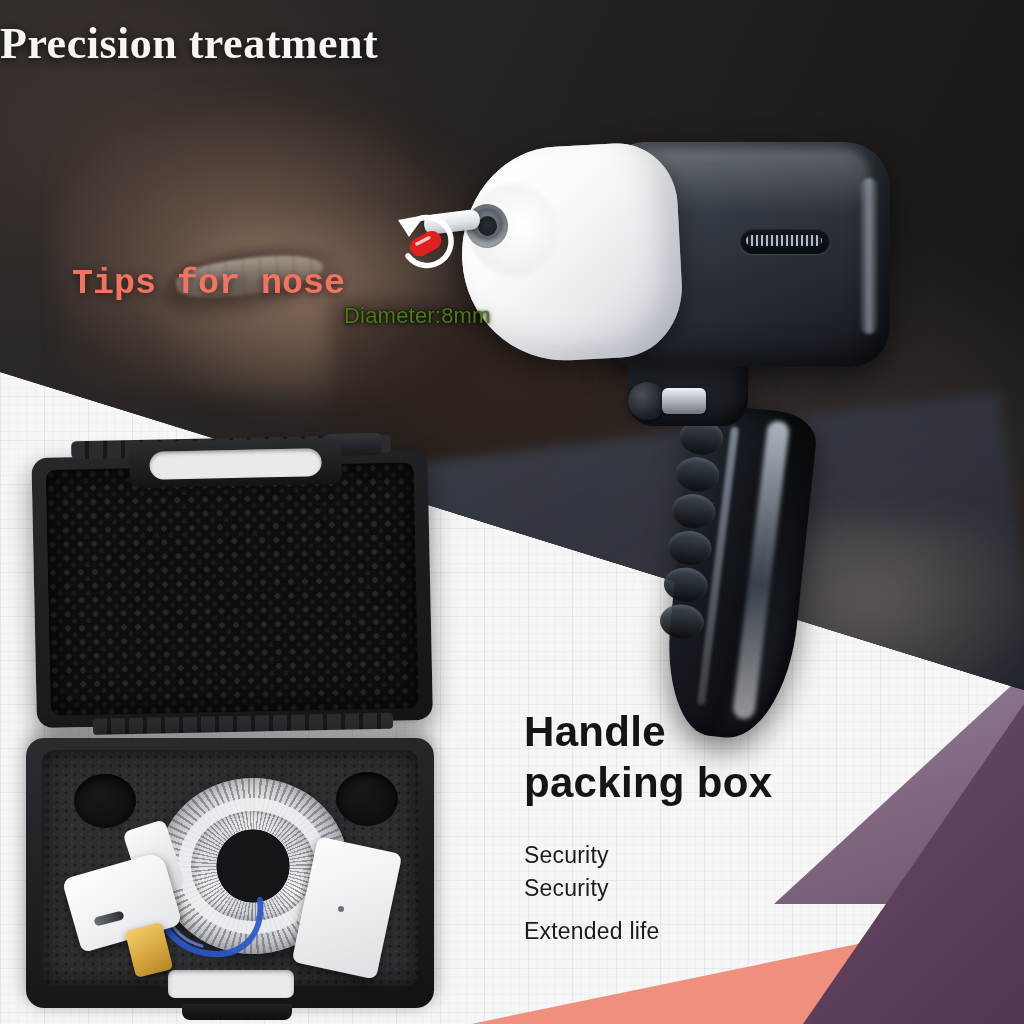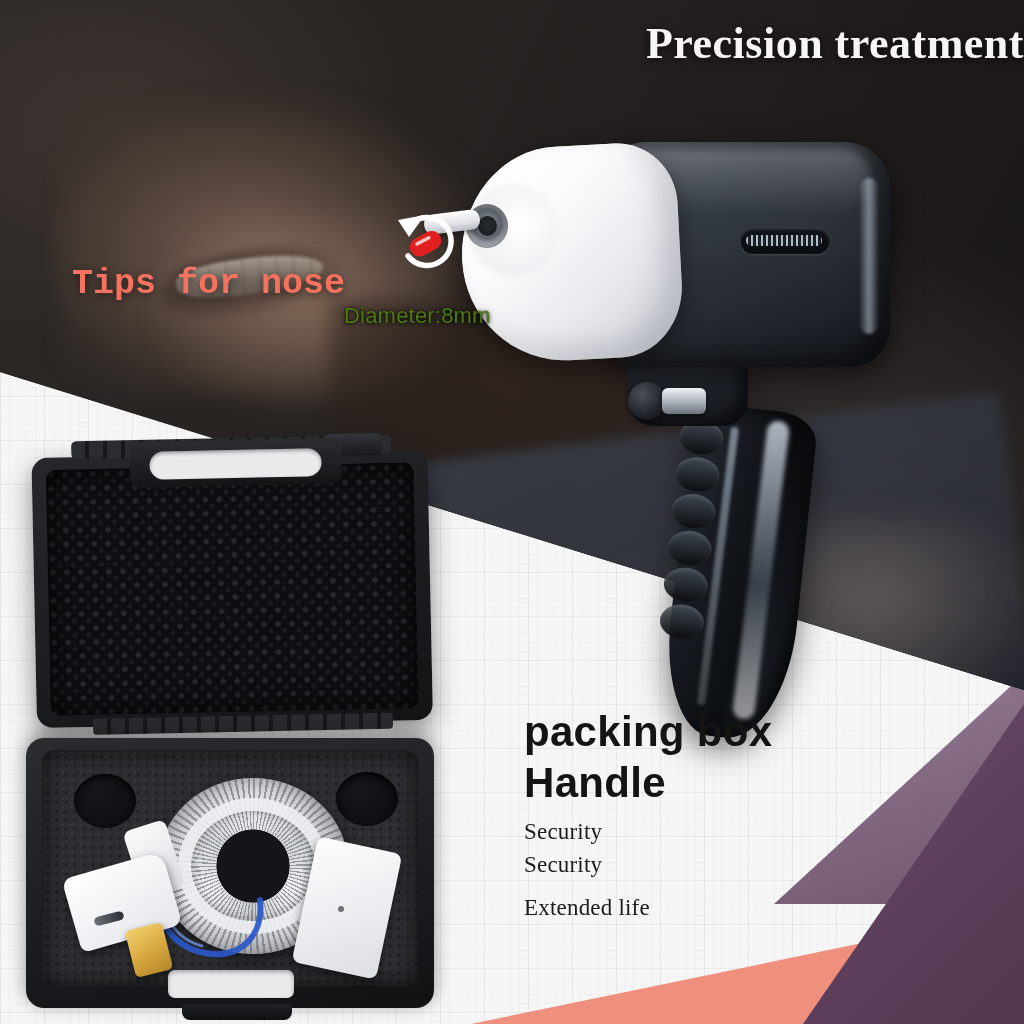--- a/index.html
+++ b/index.html
@@ -103,21 +103,21 @@
   }
   .bed-highlight {
     position:absolute; left:760px; top:520px; width:280px; height:200px;
     background:radial-gradient(ellipse at 40% 40%, rgba(172,150,136,.38), transparent 72%);
     filter:blur(14px);
   }
 
   
   .title {
     position:absolute; left:0; top:18px; width:1024px;
-    text-align:right;
+    text-align:left;
     font-family:"Liberation Serif", serif;
     font-weight:bold;
     font-size:44px;
     letter-spacing:.5px;
     color:#f7f5f2;
     text-shadow:0 2px 9px rgba(0,0,0,.75);
     z-index:40;
   }
 
   
@@ -423,21 +423,21 @@
     border-radius:0 0 8px 8px;
     background:linear-gradient(180deg,#202225,#0e0f11);
   }
 
   
   .block-right { position:absolute; left:524px; top:706px; z-index:36; }
   .bigtitle {
     font-size:42px; font-weight:bold; color:#141414; line-height:1.22;
     letter-spacing:.3px;
   }
-  .feat-list { margin-top:8px;font-family:Liberation Serif, serif; }
+  .feat-list { margin-top:31px; }
   .feat {
     font-size:23px; color:#1b1b1b; line-height:1.42; letter-spacing:.2px;
   }
   .feat.spaced { margin-top:10px; }
 </style>
 </head>
 <body>
 
 <div id="stage">
 
@@ -529,22 +529,22 @@
   <div class="title">Precision treatment</div>
 
   <div class="tips">
     <div>Tips for nose</div>
   </div>
 
   <div class="diameter">Diameter:8mm</div>
 
   <div class="block-right">
     <div class="bigtitle">
+      <div>Handle</div>
       <div>packing box</div>
-      <div>Handle</div>
     </div>
     <div class="feat-list">
       <div class="feat">Security</div>
       <div class="feat">Security</div>
       <div class="feat spaced">Extended life</div>
     </div>
   </div>
 
 </div>
 

